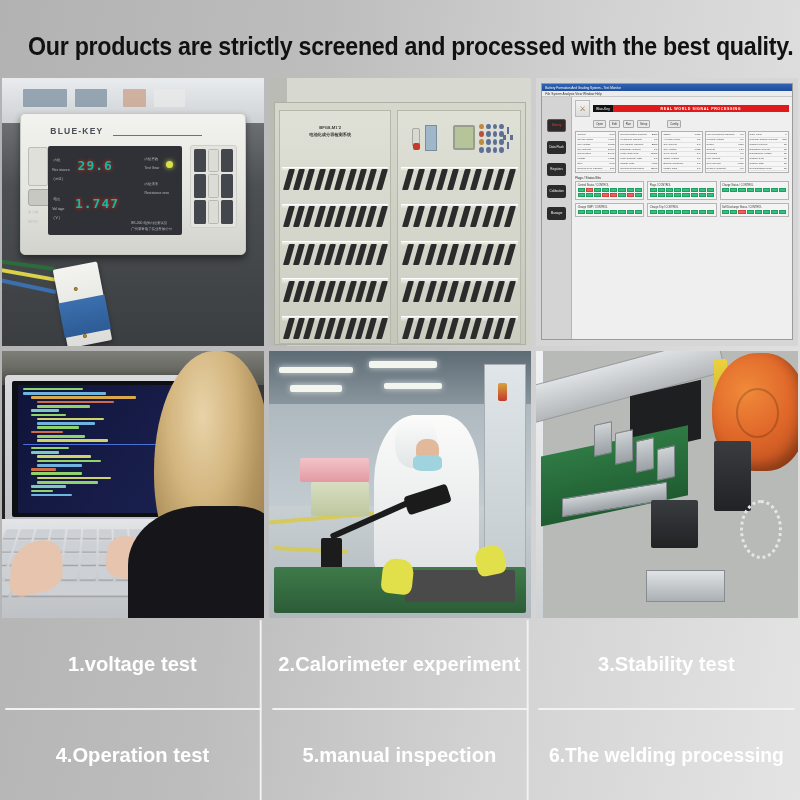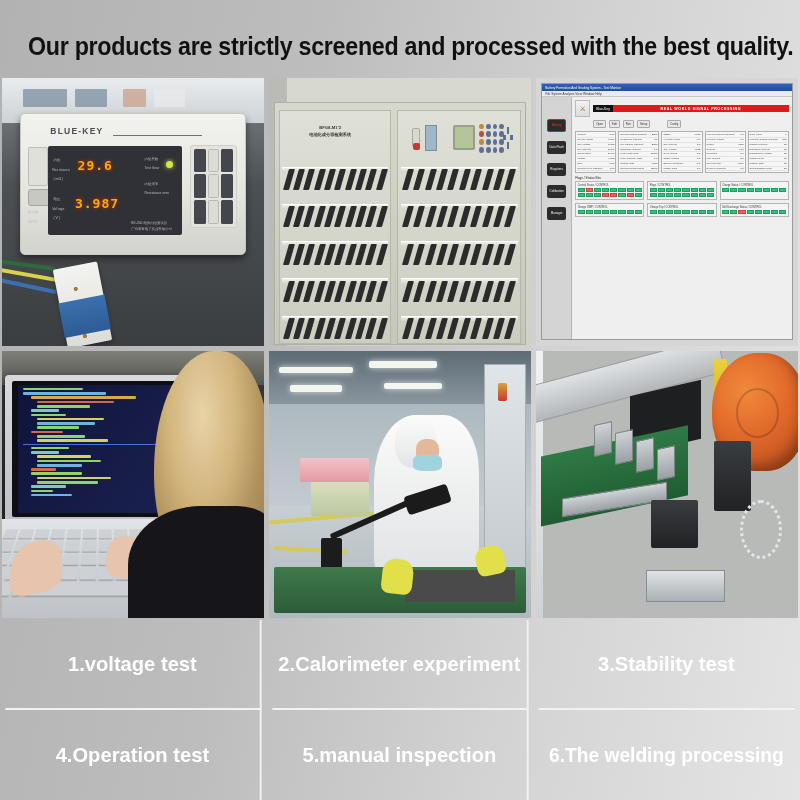--- a/index.html
+++ b/index.html
@@ -33,21 +33,21 @@
     border:1px solid #c8c8c2;
   }
   .t1 .brand { position:absolute; left:13%; top:9%; font-size:8.5px; font-weight:bold;
     color:#4a4e55; letter-spacing:1.2px; }
   .t1 .brandline { position:absolute; left:41%; top:15%; width:40%; height:1px; background:#6d717a; }
   .t1 .screen {
     position:absolute; left:12%; top:23%; width:60%; height:64%;
     background:#2f3136; border-radius:2px;
   }
   .t1 .led {
-    position:absolute; color:#eab308; font-family:"DejaVu Sans Mono",monospace;
+    position:absolute; color:#14b8a6; font-family:"DejaVu Sans Mono",monospace;
     font-weight:bold; letter-spacing:1px; text-shadow:0 0 4px #ff2200;
   }
   .t1 .led1 { left:22%; top:14%; font-size:13px; }
   .t1 .led2 { left:20%; top:56%; font-size:13px; }
   .t1 .cnlabel { position:absolute; color:#b9bcc2; font-size:3.4px; line-height:1.35; }
   .t1 .lamp { position:absolute; right:7%; top:17%; width:7px;height:7px;border-radius:50%;
     background:#d8e34a; box-shadow:0 0 5px #d2e040; }
   .t1 .keypad { position:absolute; right:3.5%; top:22%; width:21%; height:60%;
     background:#e4e4df; border-radius:3px; border:1px solid #cfcfc9;
     display:grid; grid-template-columns:repeat(3,1fr); grid-template-rows:repeat(3,1fr);
@@ -276,21 +276,21 @@
 
       <div class="screen">
         <div class="cnlabel" style="left:4%;top:13%;">内阻</div>
         <div class="cnlabel" style="left:3%;top:25%;">Res istance</div>
         <div class="cnlabel" style="left:4%;top:35%;">( mΩ )</div>
         <div class="led led1">29.6</div>
 
         <div class="cnlabel" style="left:4%;top:57%;">电压</div>
         <div class="cnlabel" style="left:3%;top:68%;">Vol tage</div>
         <div class="cnlabel" style="left:4%;top:78%;">( V )</div>
-        <div class="led led2">3.987</div>
+        <div class="led led2">1.747</div>
 
         <div class="cnlabel" style="left:72%;top:12%;">内阻有效</div>
         <div class="cnlabel" style="left:72%;top:22%;">Test Gear</div>
         <div class="cnlabel" style="left:72%;top:40%;">内阻清零</div>
         <div class="cnlabel" style="left:72%;top:50%;">Resistance zero</div>
         <div class="lamp"></div>
         <div class="cnlabel" style="left:62%;top:84%;">BK-300 电池内阻测试仪</div>
         <div class="cnlabel" style="left:62%;top:91%;">广州蓝奇电子实业有限公司</div>
       </div>
 

